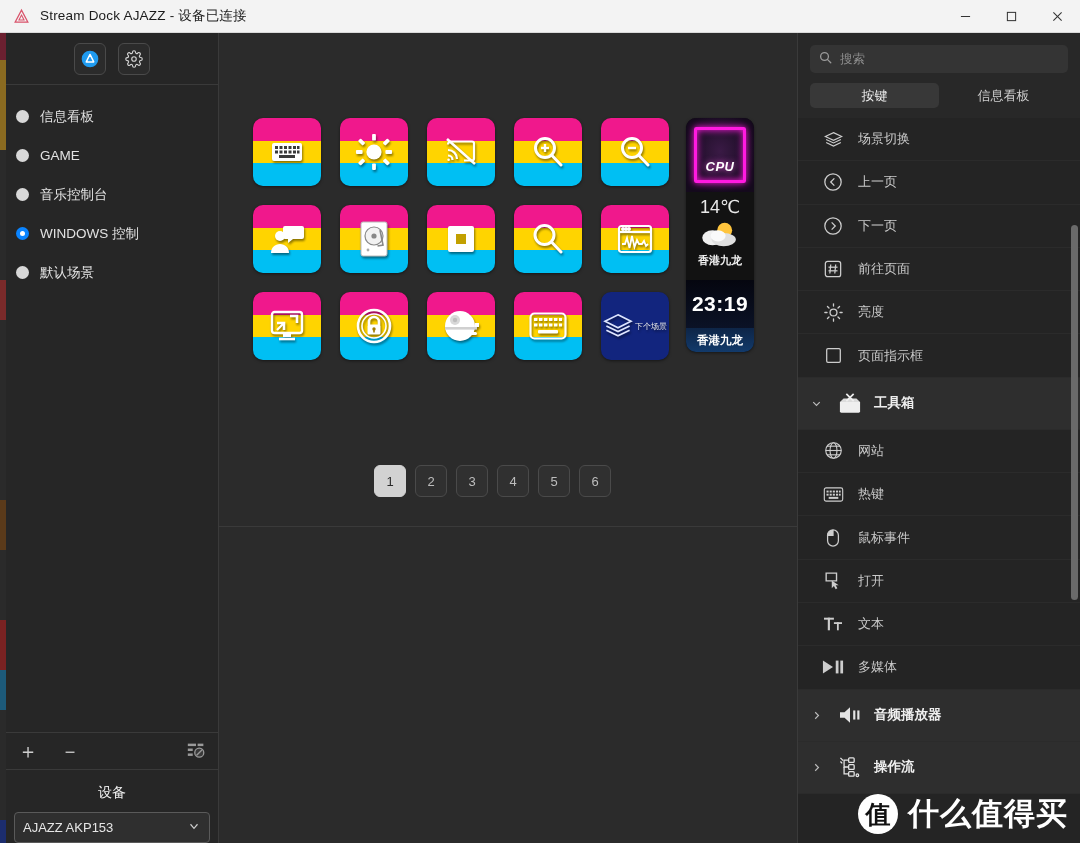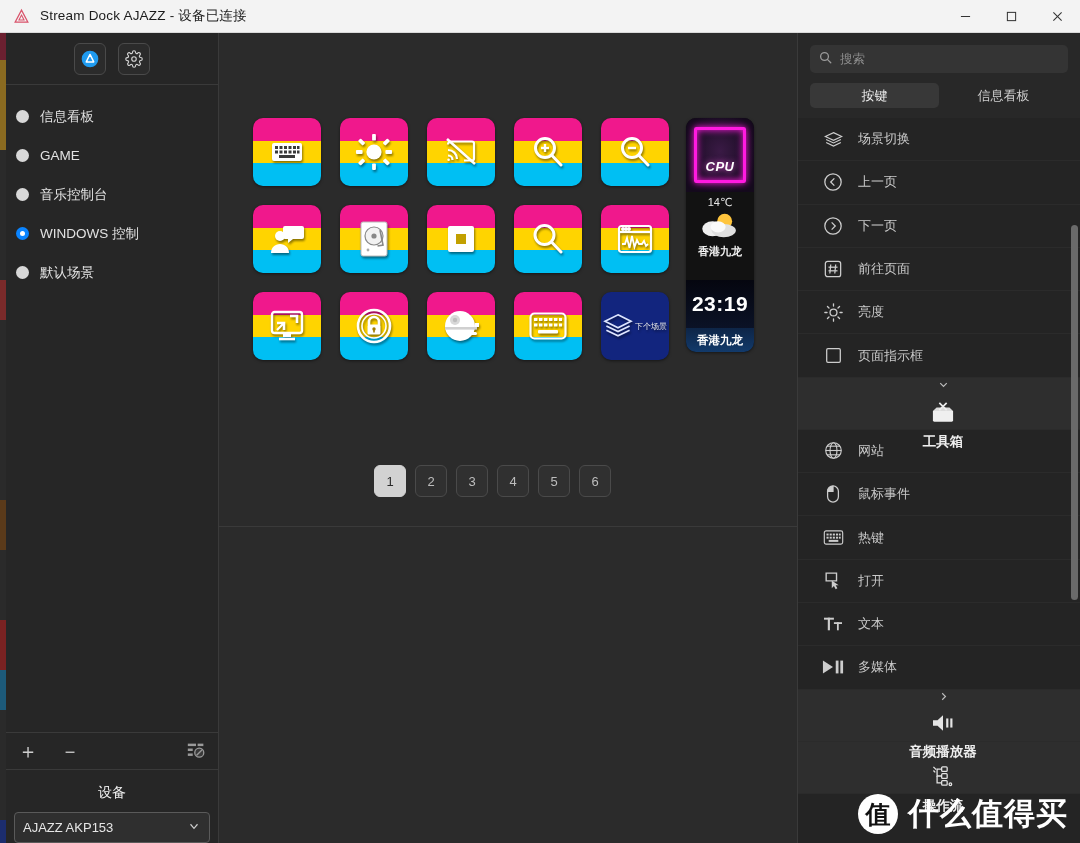--- a/index.html
+++ b/index.html
@@ -142,21 +142,21 @@
   }
   .info-cpu .cpu-text {
     position: relative; font-style: italic; font-weight: bold; font-size: 13px;
     color: #fff; text-shadow: 0 0 6px #ff5ce8; letter-spacing: .5px;
     margin-top: 22px;
   }
   .info-weather {
     flex: 1 1 auto; background: #121212;
     display: flex; flex-direction: column; align-items: center; padding-top: 4px;
   }
-  .info-temp { font-size: 11px; color: #e8e8e8; }
+  .info-temp { font-size: 18px; color: #e8e8e8; }
   .info-sun { margin: 2px 0 1px; }
   .info-city { font-size: 11px; color: #f0f0f0; font-weight: bold; }
   .info-clock {
     height: 48px; background: linear-gradient(#05060f, #0b1226);
     display: flex; align-items: center; justify-content: center;
   }
   .info-time { font-size: 21px; font-weight: bold; color: #fff; letter-spacing: .5px; }
   .info-footer {
     height: 24px; background: linear-gradient(#0e2547, #123a6b);
     display: flex; align-items: center; justify-content: center;
@@ -204,21 +204,21 @@
   .tab.active { background: #383838; color: #f2f2f2; }
   .right-scroll { flex: 1 1 auto; position: relative; overflow: hidden; }
   .ritem {
     height: 43.3px; display: flex; align-items: center; gap: 14px;
     padding-left: 24px; border-bottom: 1px solid #2b2b2b;
   }
   .ritem .ricon { width: 22px; display: flex; align-items: center; justify-content: center; color: #cdcdcd; }
   .ritem .rlabel { font-size: 13px; color: #c9c9c9; }
   .rsection {
     height: 52px; display: flex; align-items: center; gap: 10px;
-    padding-left: 8px; background: #2e2e2e; border-bottom: 1px solid #2b2b2b; flex-direction: column;
+    padding-left: 8px; background: #2e2e2e; border-bottom: 1px solid #2b2b2b;
   }
   .rsection .chev { width: 20px; color: #bdbdbd; display: flex; align-items: center; justify-content: center; }
   .rsection .sicon { width: 28px; display: flex; align-items: center; justify-content: center; color: #e4e4e4; }
   .rsection .slabel { font-size: 13.5px; color: #efefef; font-weight: bold; }
   .rscrollbar {
     position: absolute; right: 2px; top: 107px; width: 7px; height: 375px;
     background: #6a6a6a; border-radius: 4px;
   }
 
   
@@ -739,30 +739,20 @@
               <line x1="2" y1="11" x2="20" y2="11"></line>
               <line x1="3.5" y1="6" x2="18.5" y2="6"></line>
               <line x1="3.5" y1="16" x2="18.5" y2="16"></line>
             </svg>
         </span>
         <span class="rlabel">网站</span>
       </div>
 
       <div class="ritem">
         <span class="ricon">
-          <svg width="18" height="20" viewBox="0 0 20 22" fill="none" stroke="#cdcdcd" stroke-width="1.4">
-              <path d="M4 8a6 6 0 0 1 12 0v6a6 6 0 0 1-12 0z"></path>
-              <path d="M10 2.5 a6 6 0 0 0-6 5.5 h6 z" fill="#cdcdcd"></path>
-            </svg>
-        </span>
-        <span class="rlabel">鼠标事件</span>
-      </div>
-
-      <div class="ritem">
-        <span class="ricon">
           <svg width="21" height="17" viewBox="0 0 24 19" fill="none" stroke="#cdcdcd" stroke-width="1.3">
               <rect x="1.5" y="2" width="21" height="15" rx="2"></rect>
               <g fill="#cdcdcd" stroke="none">
                 <rect x="4" y="5" width="2.4" height="2.2"></rect>
                 <rect x="7.6" y="5" width="2.4" height="2.2"></rect>
                 <rect x="11.2" y="5" width="2.4" height="2.2"></rect>
                 <rect x="14.8" y="5" width="2.4" height="2.2"></rect>
                 <rect x="18.2" y="5" width="2" height="2.2"></rect>
                 <rect x="4" y="8.6" width="2.4" height="2.2"></rect>
                 <rect x="7.6" y="8.6" width="2.4" height="2.2"></rect>
@@ -771,20 +761,30 @@
                 <rect x="18.2" y="8.6" width="2" height="2.2"></rect>
                 <rect x="6.5" y="12.2" width="11" height="2.3"></rect>
               </g>
             </svg>
         </span>
         <span class="rlabel">热键</span>
       </div>
 
       <div class="ritem">
         <span class="ricon">
+          <svg width="18" height="20" viewBox="0 0 20 22" fill="none" stroke="#cdcdcd" stroke-width="1.4">
+              <path d="M4 8a6 6 0 0 1 12 0v6a6 6 0 0 1-12 0z"></path>
+              <path d="M10 2.5 a6 6 0 0 0-6 5.5 h6 z" fill="#cdcdcd"></path>
+            </svg>
+        </span>
+        <span class="rlabel">鼠标事件</span>
+      </div>
+
+      <div class="ritem">
+        <span class="ricon">
           <svg width="19" height="19" viewBox="0 0 22 22" fill="none" stroke="#cdcdcd" stroke-width="1.6">
               <path d="M2.5 2.5 h12 v9 h-12 z"></path>
               <path d="M9 11 L9 20 L11.5 17.5 L13.5 21 L15.5 20 L13.5 16.5 L17 16.5 z" fill="#cdcdcd" stroke="none"></path>
             </svg>
         </span>
         <span class="rlabel">打开</span>
       </div>
 
       <div class="ritem">
         <span class="ricon">

